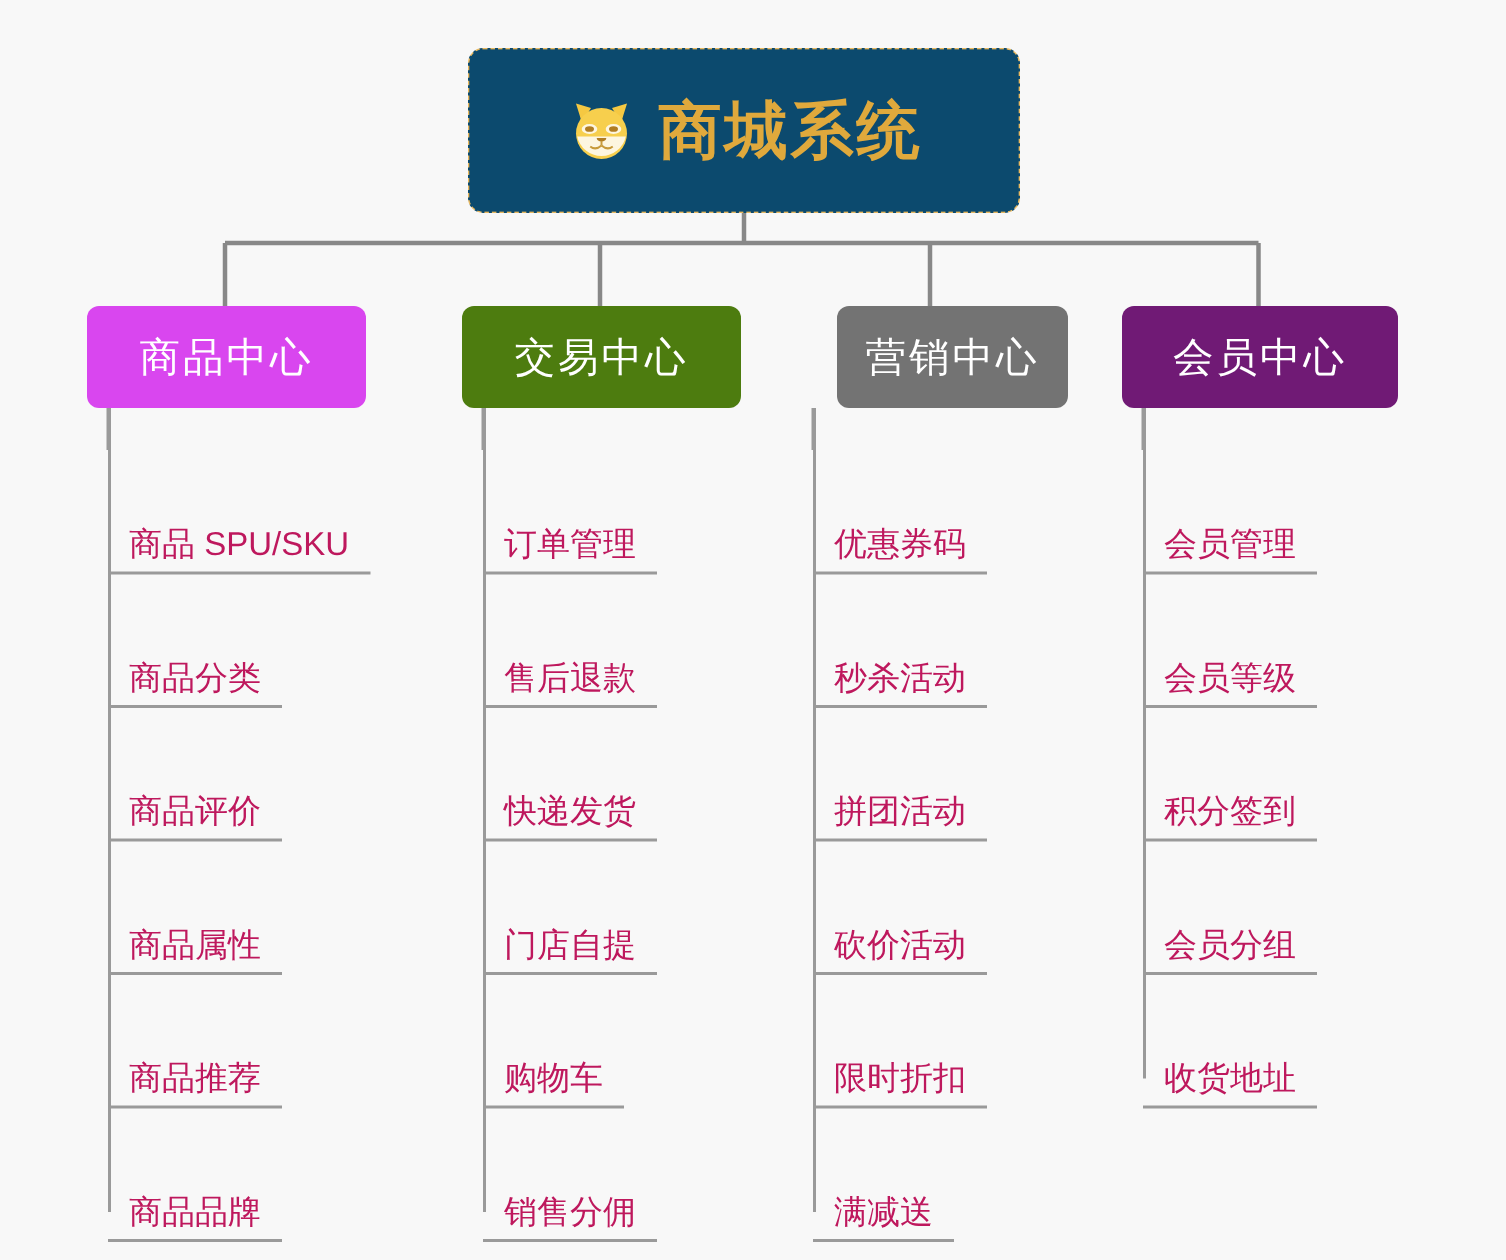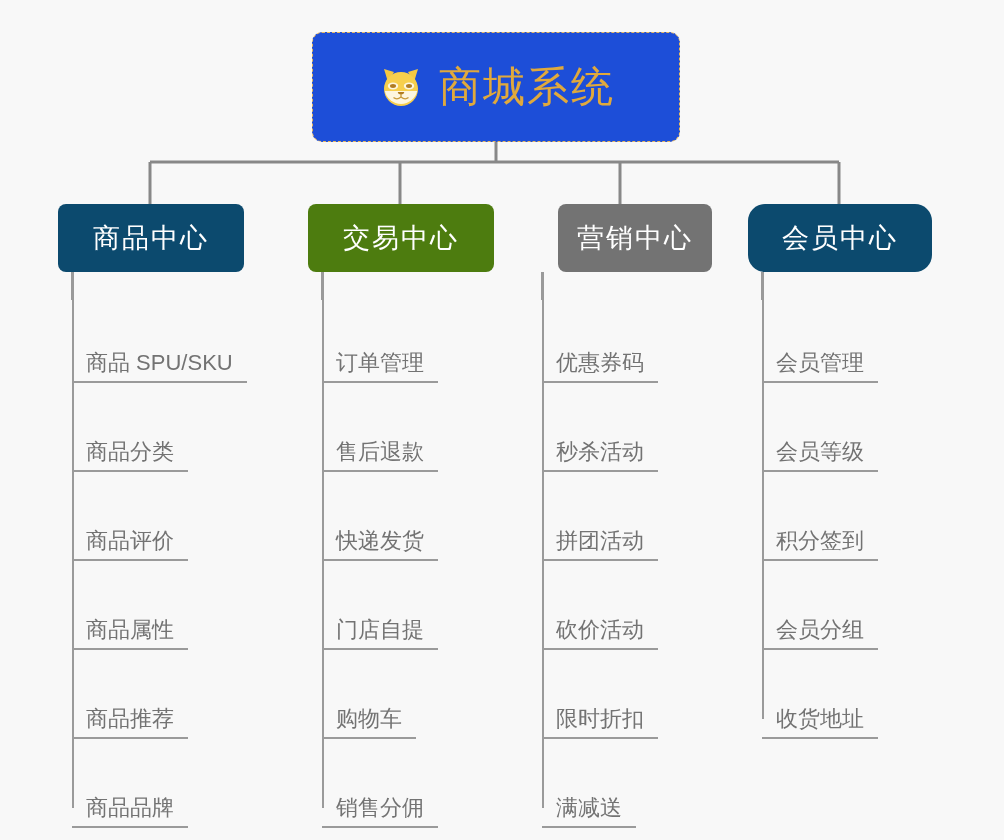--- a/index.html
+++ b/index.html
@@ -84,21 +84,21 @@
   }
   .leaf {
     position: relative;
     height: 89px;
     display: flex;
     align-items: flex-end;
     box-sizing: border-box;
   }
   .leaf-label {
     font-size: 22px;
-    color: #737373;
+    color: #be185d;
     white-space: nowrap;
     padding: 0 14px 6px 14px;
     border-bottom: 2px solid #9a9a9a;
     line-height: 1.15;
   }
 
   
   #branch-0 { left: 58px;  width: 186px; }
   #branch-1 { left: 308px; width: 186px; }
   #branch-2 { left: 528px; width: 184px; }
@@ -118,21 +118,21 @@
     bottom: 20px;
     width: 2px;
     background: #9a9a9a;
   }
 </style>
 </head>
 <body style="background: rgb(248, 248, 248);">
 
 <div id="mindmap">
 
-  <div class="root-node" style="border-color: rgb(232, 184, 95); background: #1d4ed8;">
+  <div class="root-node" style="border-color: rgb(232, 184, 95); background: #0c4a6e; font-weight: bold;">
     <span class="root-emoji">
       <svg viewBox="0 0 48 48" width="48" height="48" xmlns="http://www.w3.org/2000/svg">
 
         <path d="M7 6 L17 9 L11 19 Z" fill="#f5c842"></path>
         <path d="M41 6 L31 9 L37 19 Z" fill="#f5c842"></path>
 
         <circle cx="24" cy="26" r="17" fill="#f7cf4d"></circle>
 
         <path d="M7.8 28 a16.6 16.6 0 0 0 32.4 0 Z" fill="#fdf6e0"></path>
 
@@ -162,21 +162,21 @@
     <line x1="620" y1="162" x2="620" y2="205" stroke="#888888" stroke-width="3"></line>
     <line x1="839" y1="162" x2="839" y2="205" stroke="#888888" stroke-width="3"></line>
 
     <line x1="72" y1="272" x2="72" y2="300" stroke="#9a9a9a" stroke-width="2"></line>
     <line x1="322" y1="272" x2="322" y2="300" stroke="#9a9a9a" stroke-width="2"></line>
     <line x1="542" y1="272" x2="542" y2="300" stroke="#9a9a9a" stroke-width="2"></line>
     <line x1="762" y1="272" x2="762" y2="300" stroke="#9a9a9a" stroke-width="2"></line>
   </svg>
 
   <div class="branch" id="branch-0">
-    <div class="branch-header" style="background: #0c4a6e;">
+    <div class="branch-header" style="background: #d946ef;">
       <span>商品中心</span>
     </div>
     <div class="branch-items">
       <div class="leaf">
           <span class="leaf-label">商品 SPU/SKU</span>
         </div>
       <div class="leaf">
           <span class="leaf-label">商品分类</span>
         </div>
       <div class="leaf">
@@ -240,21 +240,21 @@
       <div class="leaf">
           <span class="leaf-label">限时折扣</span>
         </div>
       <div class="leaf">
           <span class="leaf-label">满减送</span>
         </div>
     </div>
   </div>
 
   <div class="branch" id="branch-3">
-    <div class="branch-header" style="background: #0c4a6e; border-radius: 17px;">
+    <div class="branch-header" style="background: #701a75;">
       <span>会员中心</span>
     </div>
     <div class="branch-items">
       <div class="leaf">
           <span class="leaf-label">会员管理</span>
         </div>
       <div class="leaf">
           <span class="leaf-label">会员等级</span>
         </div>
       <div class="leaf">

